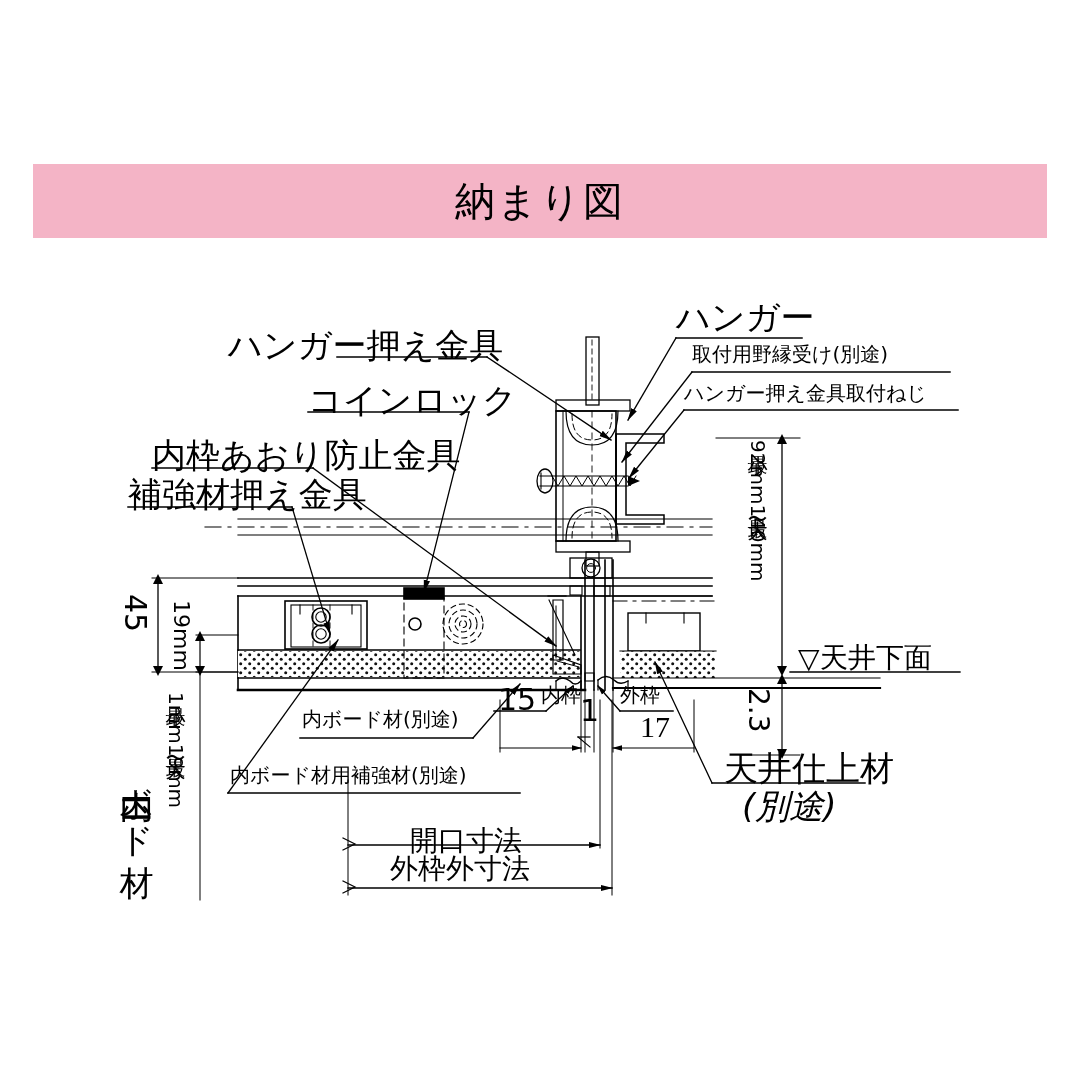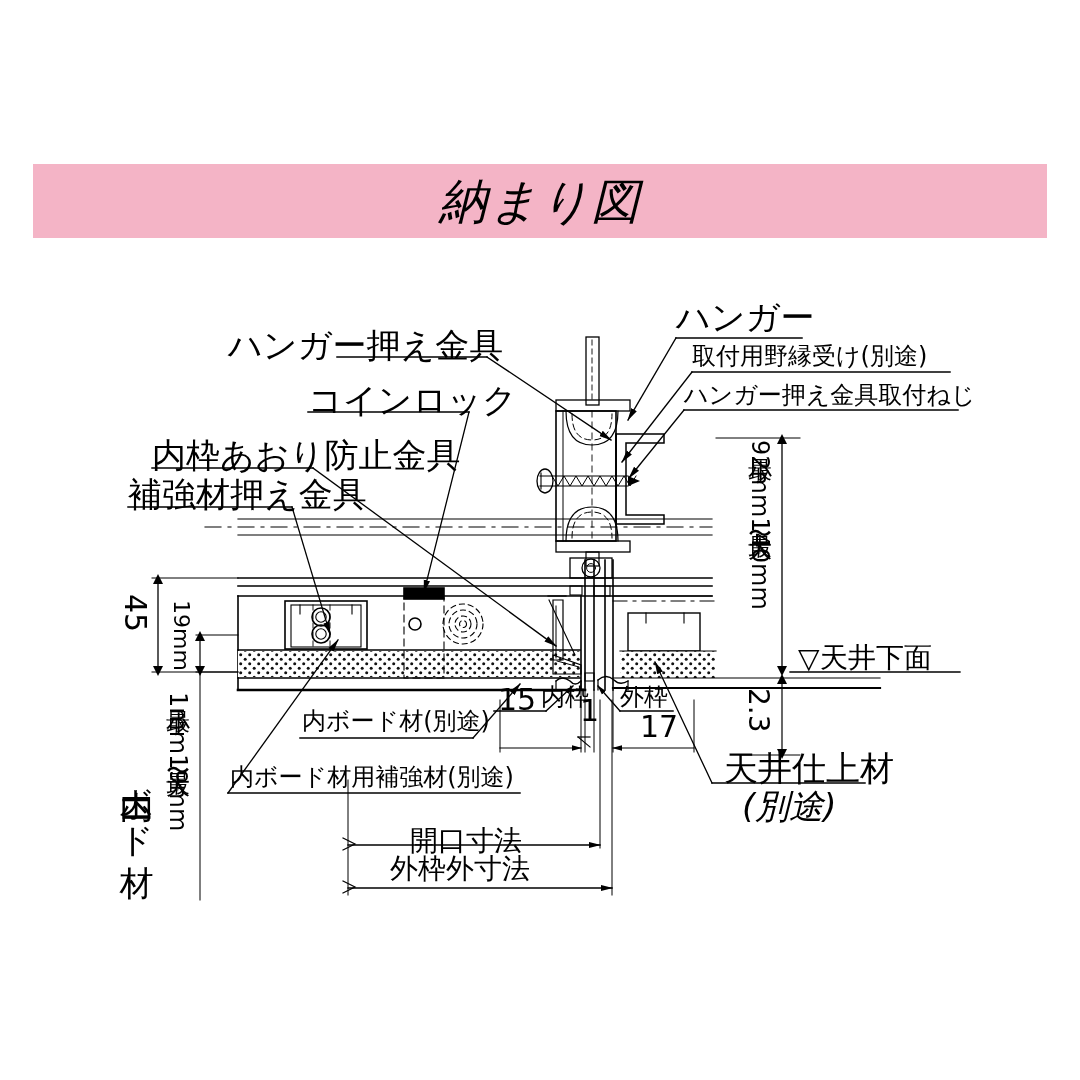--- a/index.html
+++ b/index.html
@@ -12,46 +12,45 @@
   }
 
   
   .banner{
     position:absolute;
     left:33px;top:164px;
     width:1014px;height:74px;
     display:flex;align-items:center;justify-content:center;
   }
   .banner-title{
-    font-size:48px;
+    font-size:40px;
     color:#000;
     letter-spacing:2px;
     line-height:1;
     font-family:"DejaVu Sans","Liberation Sans",sans-serif;
-    font-style:italic;
   }
 
   
   .drawing{
     position:absolute;
     left:0;top:0;width:1080px;height:1080px;
     pointer-events:none;
   }
   .drawing svg{display:block;}
 
   
   .lbl{
     position:absolute;
     color:#000;
     white-space:nowrap;
     line-height:1;
     font-family:"DejaVu Sans","Liberation Sans",sans-serif;
   }
   .s26{font-size:34px;}
-  .s24{font-size:24px;}
+  .s24{font-size:20px;}
   .s22{font-size:22px;}
   .s30{font-size:30px;}
   .s28{font-size:28px;}
 
   .vert{
     writing-mode:vertical-rl;
     text-orientation:upright;
     white-space:nowrap;
     line-height:1;
   }
@@ -311,20 +310,20 @@
 <div class="lbl s28" style="left:820px;top:644px;">天井下面</div>
 
 <div class="lbl s30 vert-rot" style="left:120px;top:594px;">45</div>
 <div class="lbl s22 vert-rot" style="left:170px;top:600px;">19mm</div>
 
 <div class="lbl s26 vert" style="left:120px;top:762px;">内ボード材</div>
 <div class="lbl s24 vert-rot" style="left:166px;top:692px;">最小1mm〜最大19mm</div>
 
 <div class="lbl s30" style="left:498px;top:685px;">15</div>
 <div class="lbl s30" style="left:580px;top:696px;">1</div>
-<div class="lbl s30" style="left:640px;top:712px;">17</div>
+<div class="lbl s30" style="left:640px;top:712px;font-family:Liberation Serif, serif;">17</div>
 
 <div class="lbl s28 vert-rot" style="left:744px;top:688px;">2.3</div>
 
 <div class="lbl s24 vert-rot" style="left:748px;top:440px;">最小92mm〜最大140mm</div>
 
 <div class="lbl s28" style="left:410px;top:812px;margin-top:15px;">開口寸法</div>
 <div class="lbl s28" style="left:390px;top:855px;">外枠外寸法</div>
 
 </body></html>

